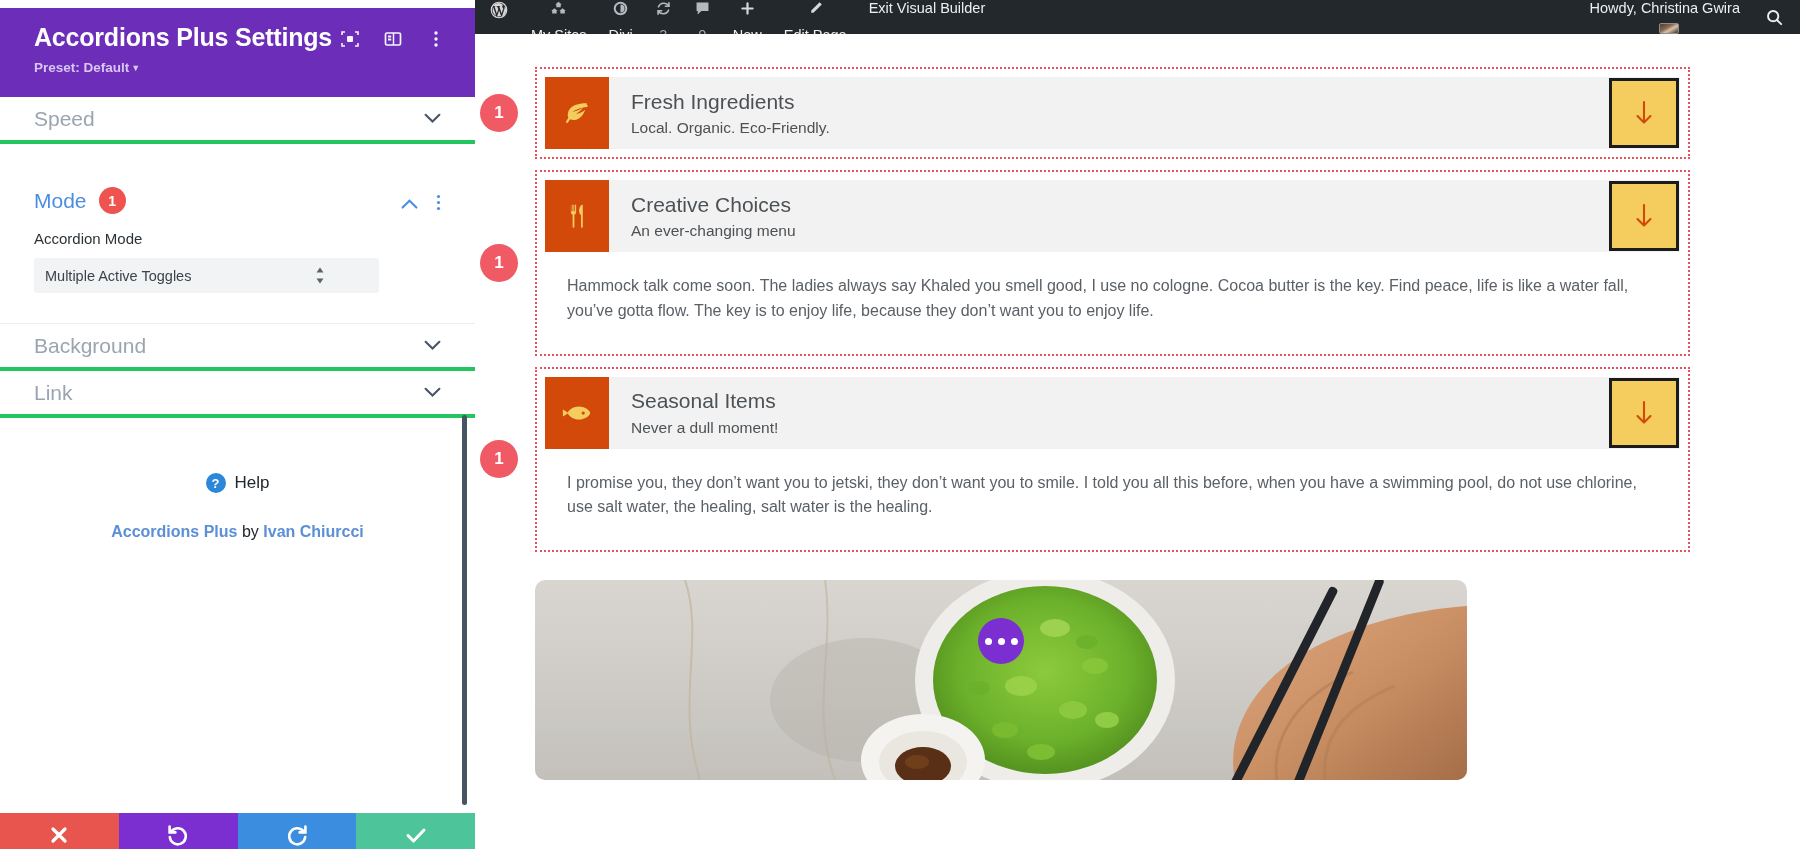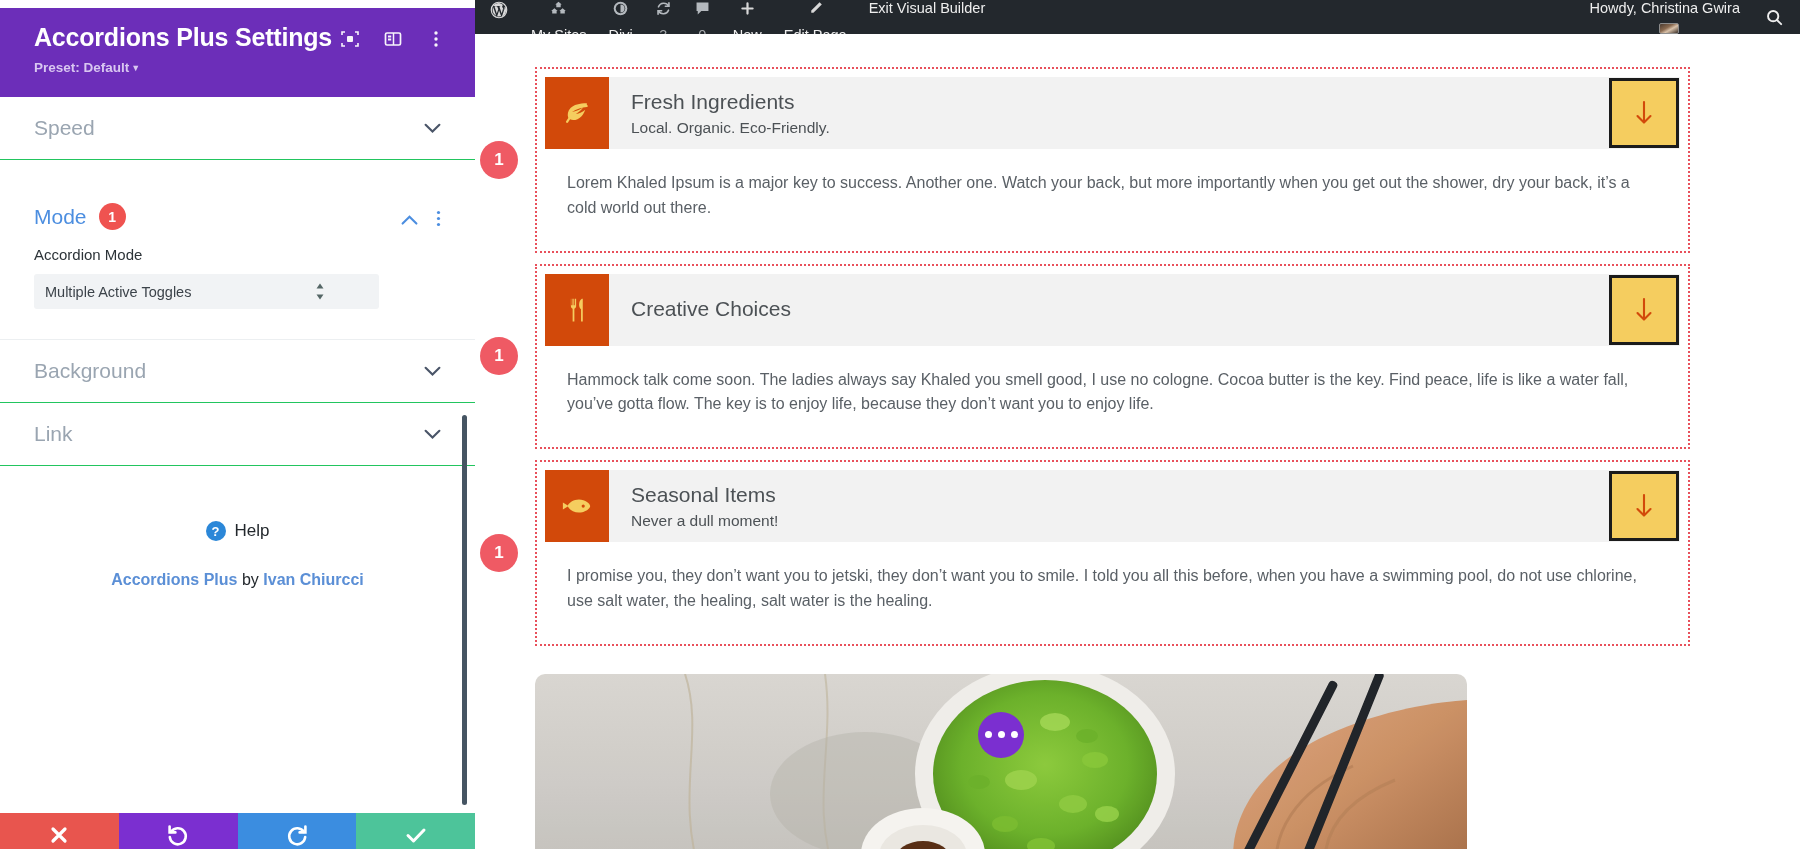--- a/index.html
+++ b/index.html
@@ -45,24 +45,24 @@
     display: flex; align-items: center; justify-content: center;
     color: #fff; font-size: 15.5px; font-weight: bold;
     cursor: pointer;
   }
   .sp-tab.active { background: #8c4ee8; }
 
   .sp-body { flex: 1 1 auto; position: relative; overflow: hidden; background:#fff; }
   .sp-scroll { position:absolute; inset:0; overflow:hidden; }
 
   .acc-section {
-    border-bottom: 1px solid #22c55e;
+    border-bottom: 4px solid #22c55e;
     padding: 0 34px;
     display: flex; align-items: center; justify-content: space-between;
-    height: 63px;
+    height: 47px;
     cursor: pointer;
   }
   .acc-section .label { font-size: 21px; color: #9aa5b1; font-weight: normal; }
   .acc-section.open .label { color: #4c8ee0; }
   .chev { color: #4a5568; font-size: 15px; line-height: 1; display:inline-block; }
   .chev.up { color: #4c8ee0; }
   .acc-right { display:flex; align-items:center; gap: 18px; }
   .dots-v { color:#4c8ee0; font-size: 16px; letter-spacing:0; line-height: 1; }
 
   .badge-count {
@@ -449,36 +449,36 @@
               <div class="acc-title">Fresh Ingredients</div>
               <div class="acc-sub">Local. Organic. Eco-Friendly.</div>
             </div>
             <div class="acc-toggle">
               <svg width="22" height="30" viewBox="0 0 22 30" fill="none" stroke="#d2490a" stroke-width="2.1" stroke-linecap="round" stroke-linejoin="round">
                 <path d="M11 4v20"></path>
                   <path d="M4.5 18 11 24.6 17.5 18"></path>
               </svg>
             </div>
           </div>
-          <div class="acc-body">Lorem Khaled Ipsum is a major key to success. Another one. Watch your back, but more importantly when you get out the shower, dry your back, it’s a cold world out there.</div>
         </div>
       </div>
 
       <div class="acc-item">
         <div class="acc-marker">1</div>
         <div class="acc-dotted">
           <div class="acc-header">
             <div class="acc-icon">
               <svg width="28" height="28" viewBox="0 0 32 32" fill="#f5cd5f">
                 <path d="M9 3v8.5c0 1.6.9 2.6 2 3V29h2V14.5c1.1-.4 2-1.4 2-3V3h-1.6v7.6h-1.2V3h-1.4v7.6H9.4V3z"></path>
                 <path d="M21.6 3c-2 1-3.2 3.6-3.2 7 0 2.6.9 4.4 2.2 5.1V29h2V3z"></path>
               </svg>
             </div>
             <div class="acc-titles">
               <div class="acc-title">Creative Choices</div>
+              <div class="acc-sub">An ever-changing menu</div>
             </div>
             <div class="acc-toggle">
               <svg width="22" height="30" viewBox="0 0 22 30" fill="none" stroke="#d2490a" stroke-width="2.1" stroke-linecap="round" stroke-linejoin="round">
                 <path d="M11 4v20"></path>
                   <path d="M4.5 18 11 24.6 17.5 18"></path>
               </svg>
             </div>
           </div>
           <div class="acc-body">Hammock talk come soon. The ladies always say Khaled you smell good, I use no cologne. Cocoa butter is the key. Find peace, life is like a water fall, you’ve gotta flow. The key is to enjoy life, because they don’t want you to enjoy life.</div>
         </div>

